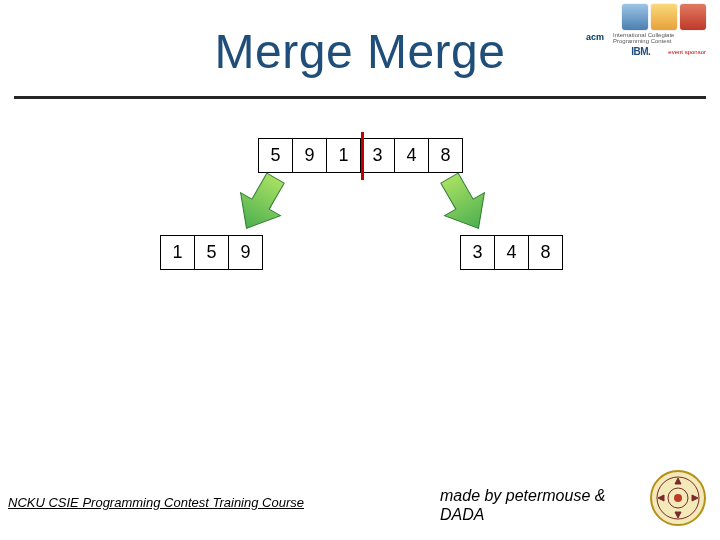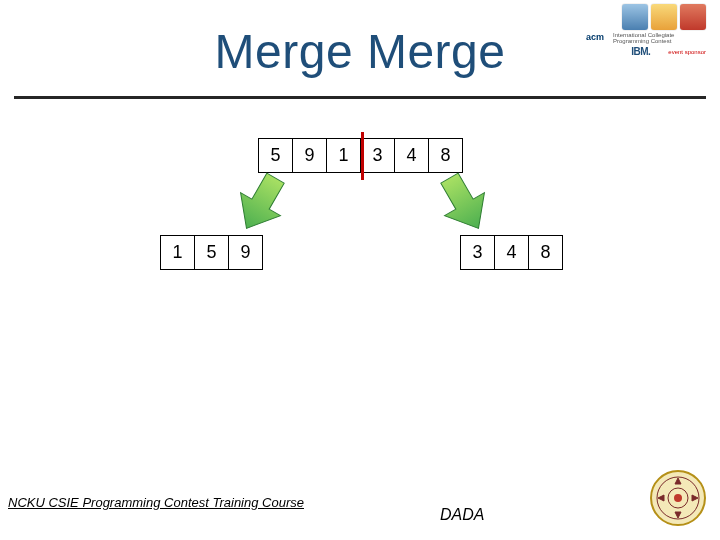--- a/index.html
+++ b/index.html
@@ -185,21 +185,21 @@
       <stop offset="100%" stop-color="#4caf50"></stop>
     </linearGradient>
   </defs>
   <g transform="rotate(-30 45 35)">
     <polygon points="35,4 55,4 55,34 68,34 45,62 22,34 35,34" fill="url(#gradR)" stroke="#2e7d32" stroke-width="1"></polygon>
   </g>
 </svg>
 
 <div class="footer-left"> NCKU CSIE Programming Contest Training Course </div>
 <div class="footer-right">
-  <br>
+  <span>made by petermouse &amp;</span><br>
   <span>DADA</span>
 </div>
 
 <svg class="seal" viewBox="0 0 56 56">
   <circle cx="28" cy="28" r="27" fill="#f4e9b8" stroke="#b59018" stroke-width="2"></circle>
   <circle cx="28" cy="28" r="21" fill="none" stroke="#7a2a2a" stroke-width="1"></circle>
   <g stroke="#7a2a2a" stroke-width="1" fill="none">
     <circle cx="28" cy="28" r="10"></circle>
     <path d="M28 8 L31 14 L25 14 Z M28 48 L31 42 L25 42 Z M8 28 L14 25 L14 31 Z M48 28 L42 25 L42 31 Z" fill="#7a2a2a"></path>
   </g>

